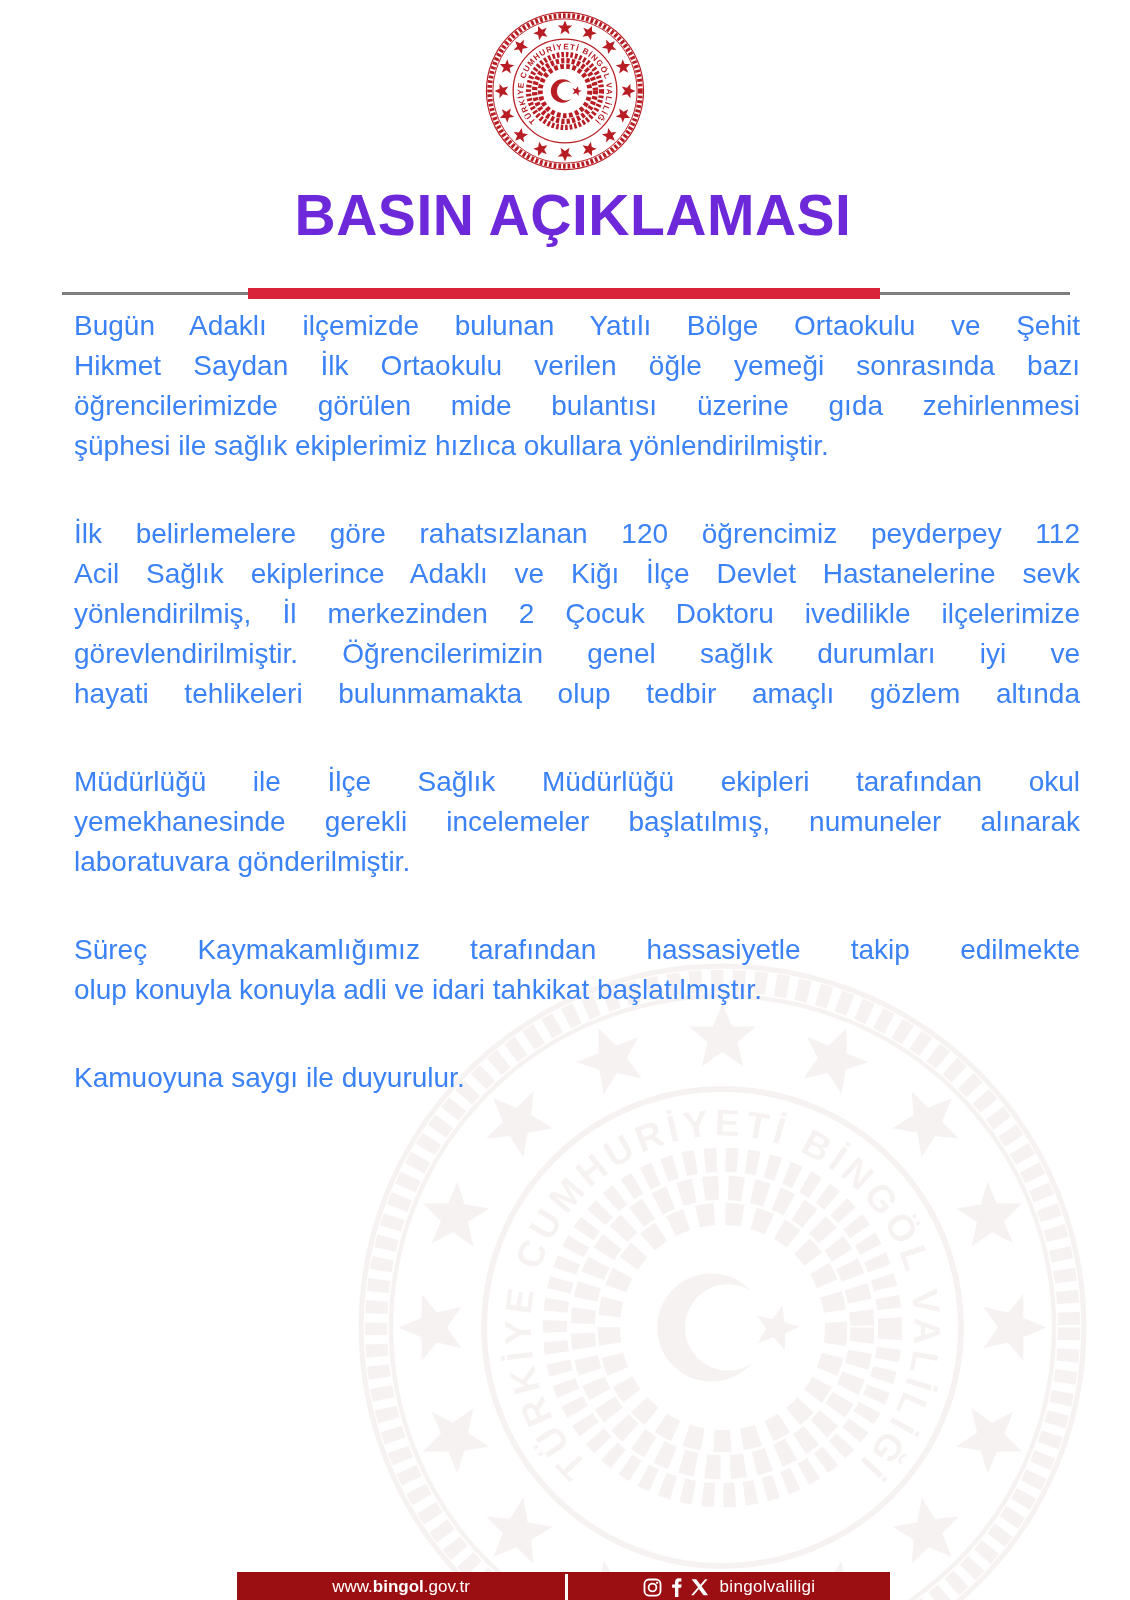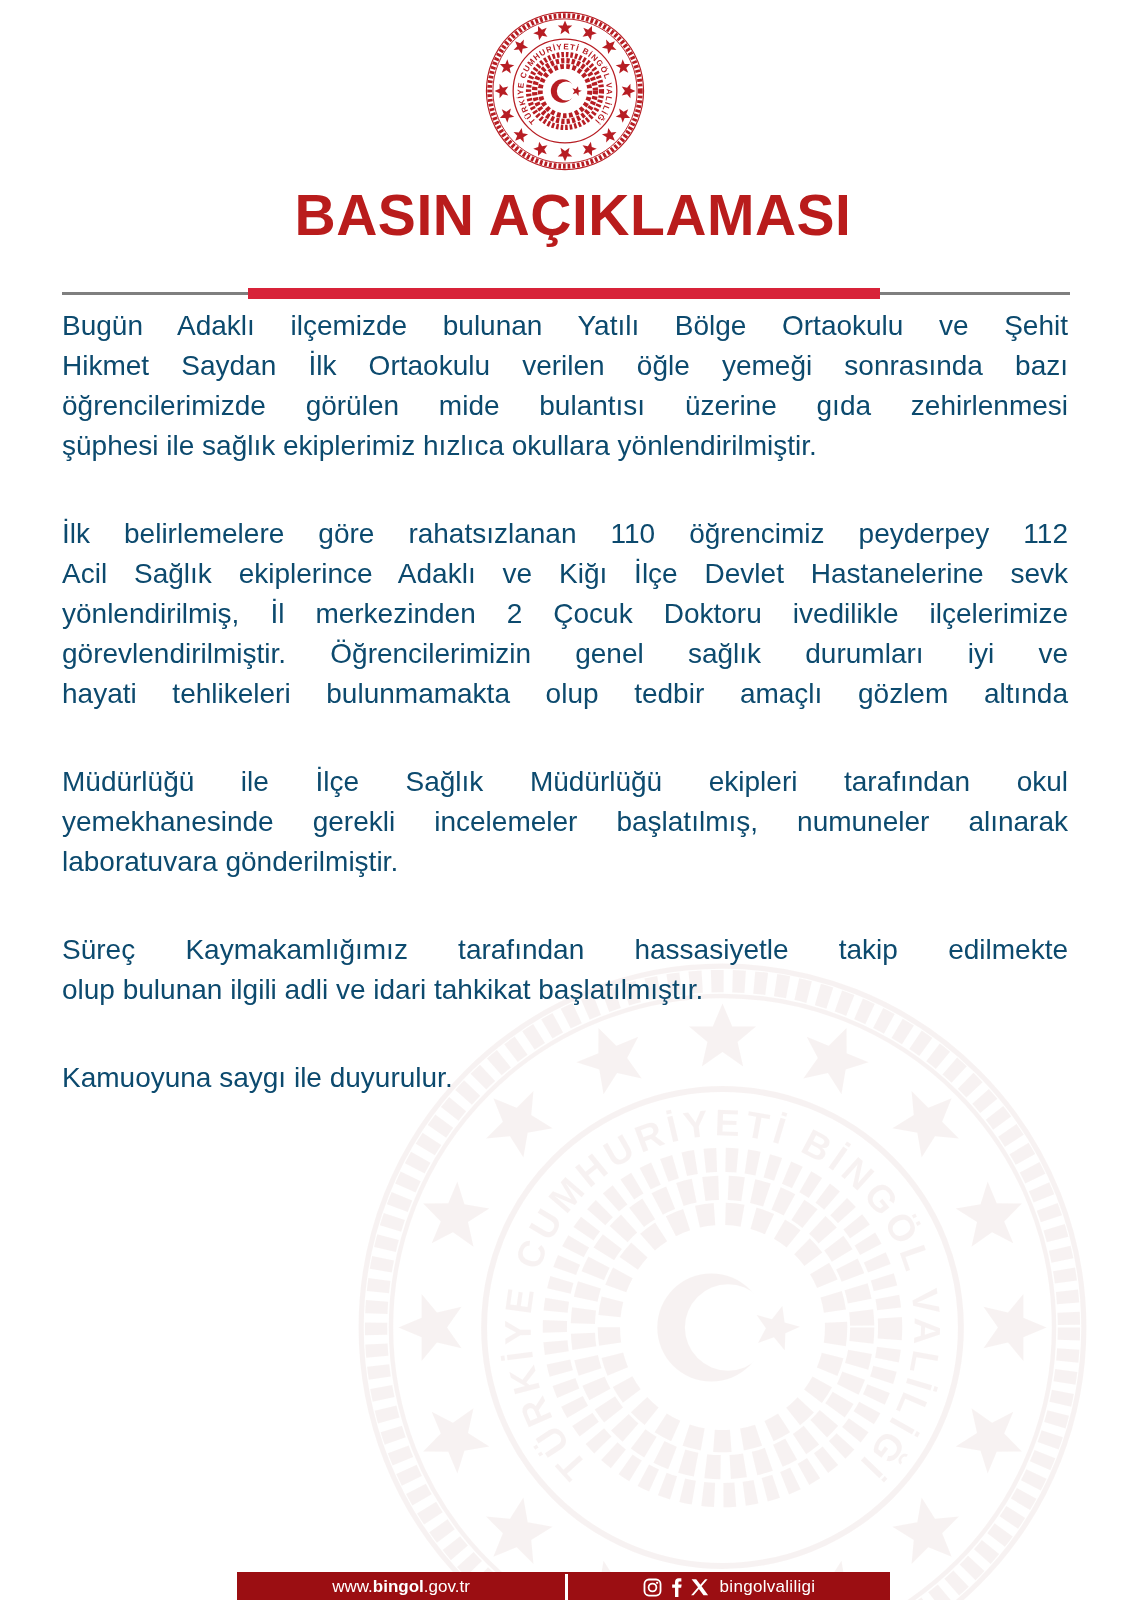--- a/index.html
+++ b/index.html
@@ -12,28 +12,28 @@
   
   .watermark {
     position:absolute; left:350px; top:955px; width:745px; height:745px;
     color:#8d3a32; opacity:0.06; pointer-events:none;
   }
   
   .logo { position:absolute; left:484px; top:10px; width:162px; height:162px; color:#b71d23; }
   .title {
     position:absolute; left:0; top:184px; width:100%;
     text-align:center; font-size:57px; font-weight:900; letter-spacing:0.5px;
-    color:#b91c1c; line-height:62px;padding-left:16px;
+    color:#6d28d9; line-height:62px;padding-left:16px;
   }
   .rule-gray { position:absolute; left:62px; top:292px; width:1008px; height:3px; background:#7f7f7f; }
   .rule-red  { position:absolute; left:248px; top:288px; width:632px; height:11px; }
   
   .content {
-    position:absolute; left:62px; top:306px; width:1006px;
-    color:#0c4a6e; font-size:28px; line-height:40px;
+    position:absolute; left:74px; top:306px; width:1006px;
+    color:#3b82f6; font-size:28px; line-height:40px;
   }
   .para { margin-bottom:48px; }
   .para .line { text-align:justify; text-align-last:justify; }
   .para .line.last { text-align-last:left; }
   
   .footer-bar {
     position:absolute; left:237px; top:1572px; width:653px; height:30px;
     display:flex; align-items:stretch; color:#ffffff; font-size:17px;
   }
   .footer-left {
@@ -106,34 +106,34 @@
   <div class="rule-red" id="ruleRed" style="background: rgb(216, 35, 57);"></div>
 
   <div class="content">
     <div class="para">
         <div class="line">Bugün Adaklı ilçemizde bulunan Yatılı Bölge Ortaokulu ve Şehit</div>
         <div class="line">Hikmet Saydan İlk Ortaokulu verilen öğle yemeği sonrasında bazı</div>
         <div class="line">öğrencilerimizde görülen mide bulantısı üzerine gıda zehirlenmesi</div>
         <div class="line last">şüphesi ile sağlık ekiplerimiz hızlıca okullara yönlendirilmiştir.</div>
       </div>
     <div class="para">
-        <div class="line">İlk belirlemelere göre rahatsızlanan 110 öğrencimiz peyderpey 112</div>
+        <div class="line">İlk belirlemelere göre rahatsızlanan 120 öğrencimiz peyderpey 112</div>
         <div class="line">Acil Sağlık ekiplerince Adaklı ve Kiğı İlçe Devlet Hastanelerine sevk</div>
         <div class="line">yönlendirilmiş, İl merkezinden 2 Çocuk Doktoru ivedilikle ilçelerimize</div>
         <div class="line">görevlendirilmiştir. Öğrencilerimizin genel sağlık durumları iyi ve</div>
         <div class="line">hayati tehlikeleri bulunmamakta olup tedbir amaçlı gözlem altında</div>
       </div>
     <div class="para">
         <div class="line">Müdürlüğü ile İlçe Sağlık Müdürlüğü ekipleri tarafından okul</div>
         <div class="line">yemekhanesinde gerekli incelemeler başlatılmış, numuneler alınarak</div>
         <div class="line last">laboratuvara gönderilmiştir.</div>
       </div>
     <div class="para">
         <div class="line">Süreç Kaymakamlığımız tarafından hassasiyetle takip edilmekte</div>
-        <div class="line last">olup bulunan ilgili adli ve idari tahkikat başlatılmıştır.</div>
+        <div class="line last">olup konuyla konuyla adli ve idari tahkikat başlatılmıştır.</div>
       </div>
     <div class="para">
         <div class="line last">Kamuoyuna saygı ile duyurulur.</div>
       </div>
   </div>
 
   <div class="footer-bar" id="footerBar" style="background: rgb(155, 14, 18);">
     <div class="footer-left">
       <span class="site"><span>www.</span><b>bingol</b><span>.gov.tr</span></span>
     </div>

